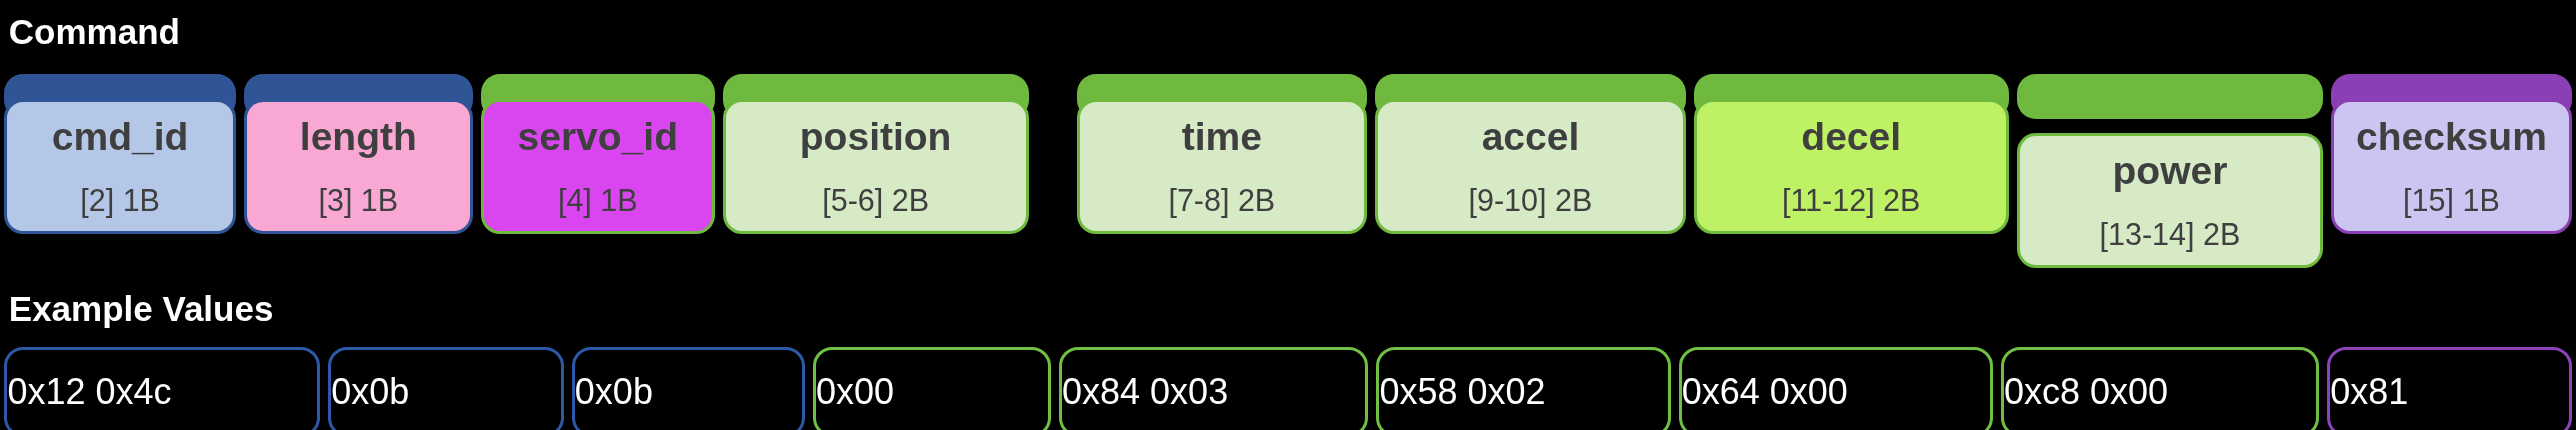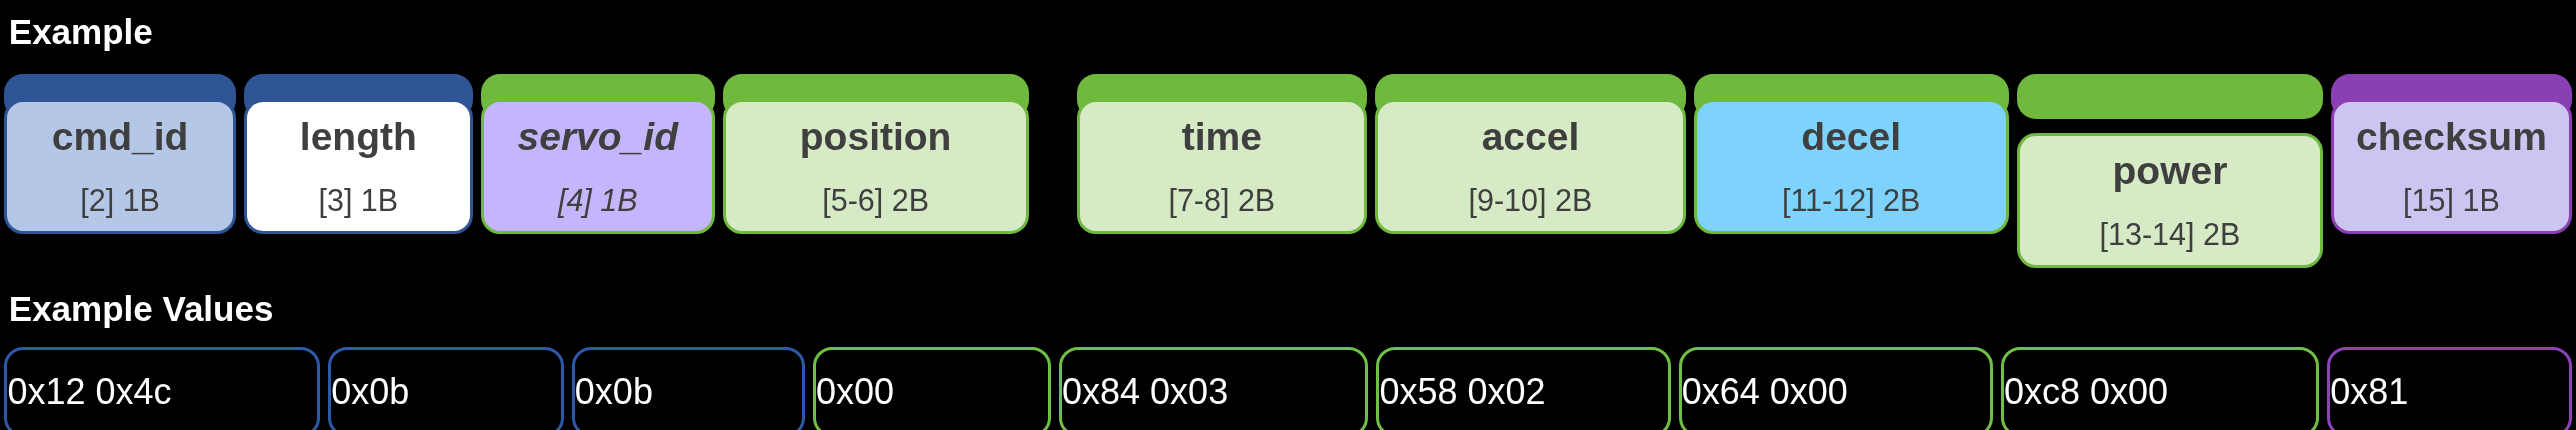--- a/index.html
+++ b/index.html
@@ -88,40 +88,40 @@
     font-size: 36px;
     font-weight: 400;
     color: var(--text-light, #FFFFFF);
     white-space: nowrap;
   }
 </style>
 </head>
 <body>
 
 <div class="canvas">
-  <div class="section-title">Example</div>
+  <div class="section-title">Command</div>
 
   <div class="row fields-row" id="fields-row">
       <div class="field-col" style="flex: 286 1 0px;">
         <div class="tab" style="background: rgb(47, 85, 151);"></div>
         <div class="fbody" style="background: rgb(180, 199, 231); border-color: rgb(47, 85, 151);">
           <div class="fname">cmd_id</div>
           <div class="frange">[2] 1B</div>
         </div>
       </div>
       <div class="field-col" style="flex: 283 1 0px;">
         <div class="tab" style="background: rgb(47, 85, 151);"></div>
-        <div class="fbody" style="background: #ffffff; border-color: rgb(47, 85, 151);">
+        <div class="fbody" style="background: #f9a8d4; border-color: rgb(47, 85, 151);">
           <div class="fname">length</div>
           <div class="frange">[3] 1B</div>
         </div>
       </div>
       <div class="field-col" style="flex: 289 1 0px;">
         <div class="tab" style="background: rgb(111, 185, 63);"></div>
-        <div class="fbody" style="background: #c4b5fd; border-color: rgb(111, 185, 63); font-style: italic;">
+        <div class="fbody" style="background: #d946ef; border-color: rgb(111, 185, 63);">
           <div class="fname">servo_id</div>
           <div class="frange">[4] 1B</div>
         </div>
       </div>
       <div class="field-col" style="flex: 378 1 0px;">
         <div class="tab" style="background: rgb(111, 185, 63);"></div>
         <div class="fbody" style="background: rgb(214, 234, 197); border-color: rgb(111, 185, 63);">
           <div class="fname">position</div>
           <div class="frange">[5-6] 2B</div>
         </div>
@@ -135,21 +135,21 @@
       </div>
       <div class="field-col" style="flex: 384 1 0px;">
         <div class="tab" style="background: rgb(111, 185, 63);"></div>
         <div class="fbody" style="background: rgb(214, 234, 197); border-color: rgb(111, 185, 63);">
           <div class="fname">accel</div>
           <div class="frange">[9-10] 2B</div>
         </div>
       </div>
       <div class="field-col" style="flex: 389 1 0px;">
         <div class="tab" style="background: rgb(111, 185, 63);"></div>
-        <div class="fbody" style="background: #7dd3fc; border-color: rgb(111, 185, 63);">
+        <div class="fbody" style="background: #bef264; border-color: rgb(111, 185, 63);">
           <div class="fname">decel</div>
           <div class="frange">[11-12] 2B</div>
         </div>
       </div>
       <div class="field-col" style="flex: 379 1 0px; gap: 34px;">
         <div class="tab" style="background: rgb(111, 185, 63);"></div>
         <div class="fbody" style="background: rgb(214, 234, 197); border-color: rgb(111, 185, 63);">
           <div class="fname">power</div>
           <div class="frange">[13-14] 2B</div>
         </div>

